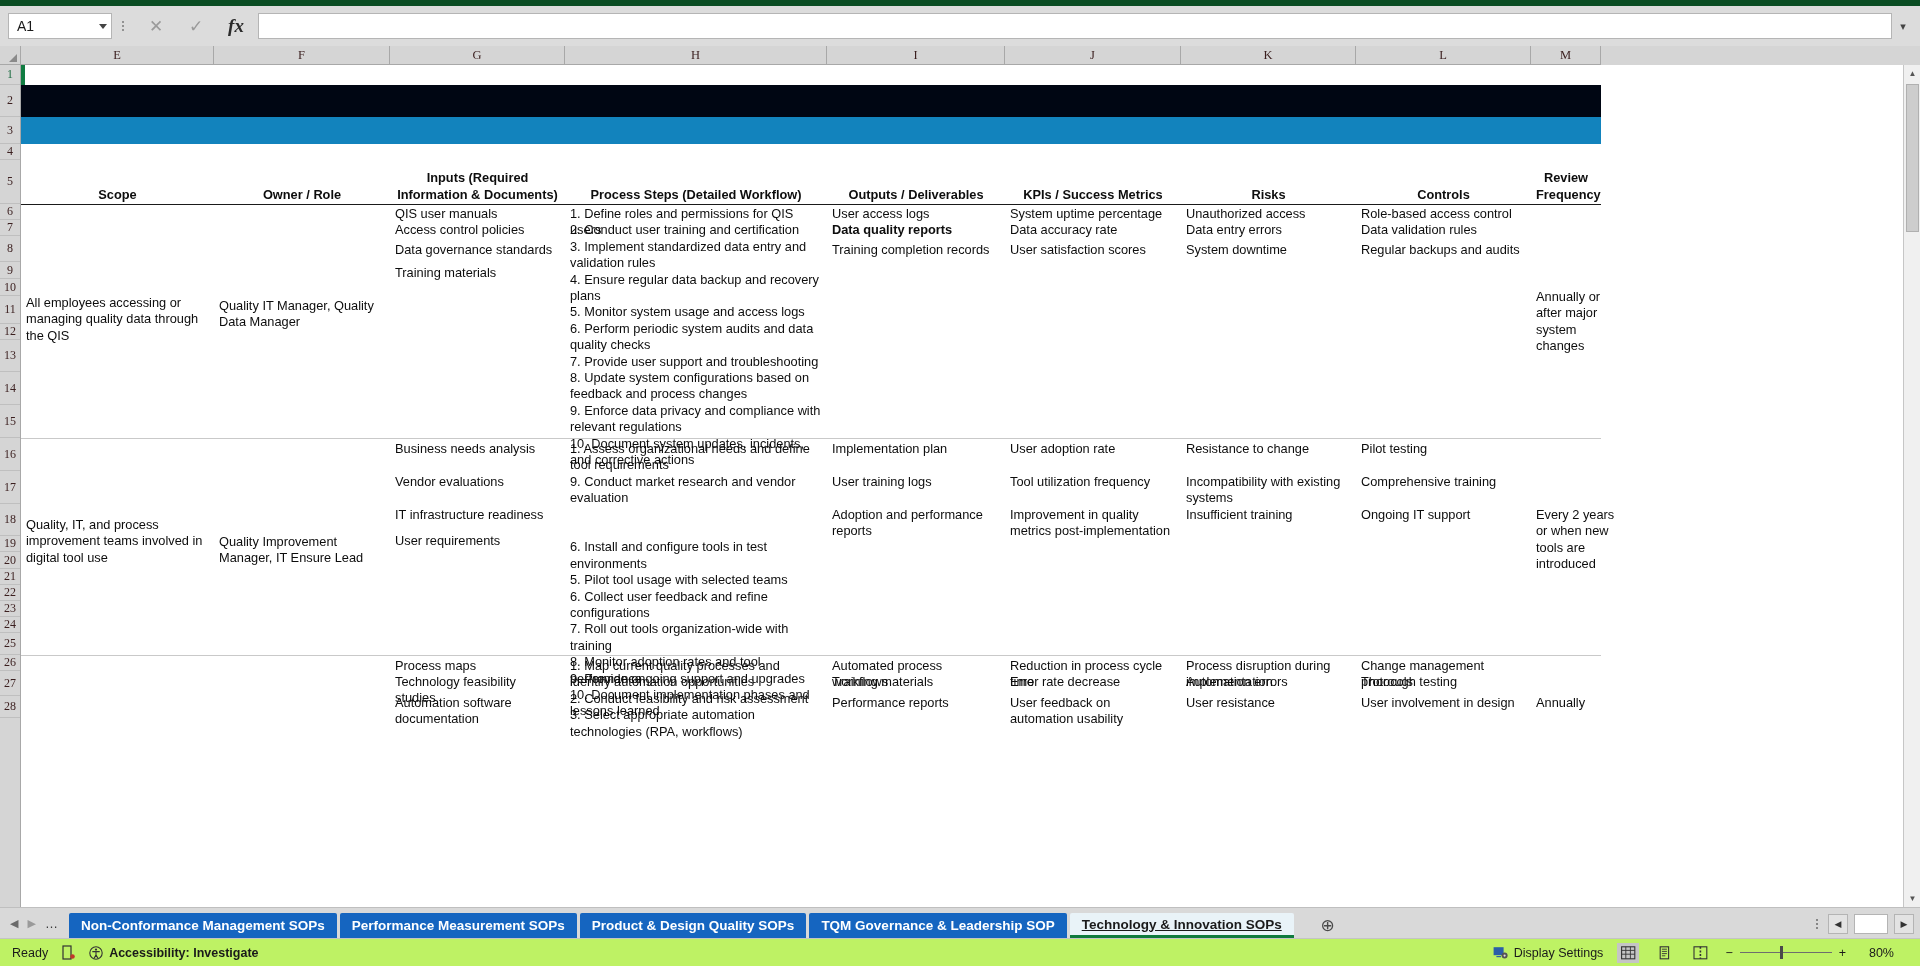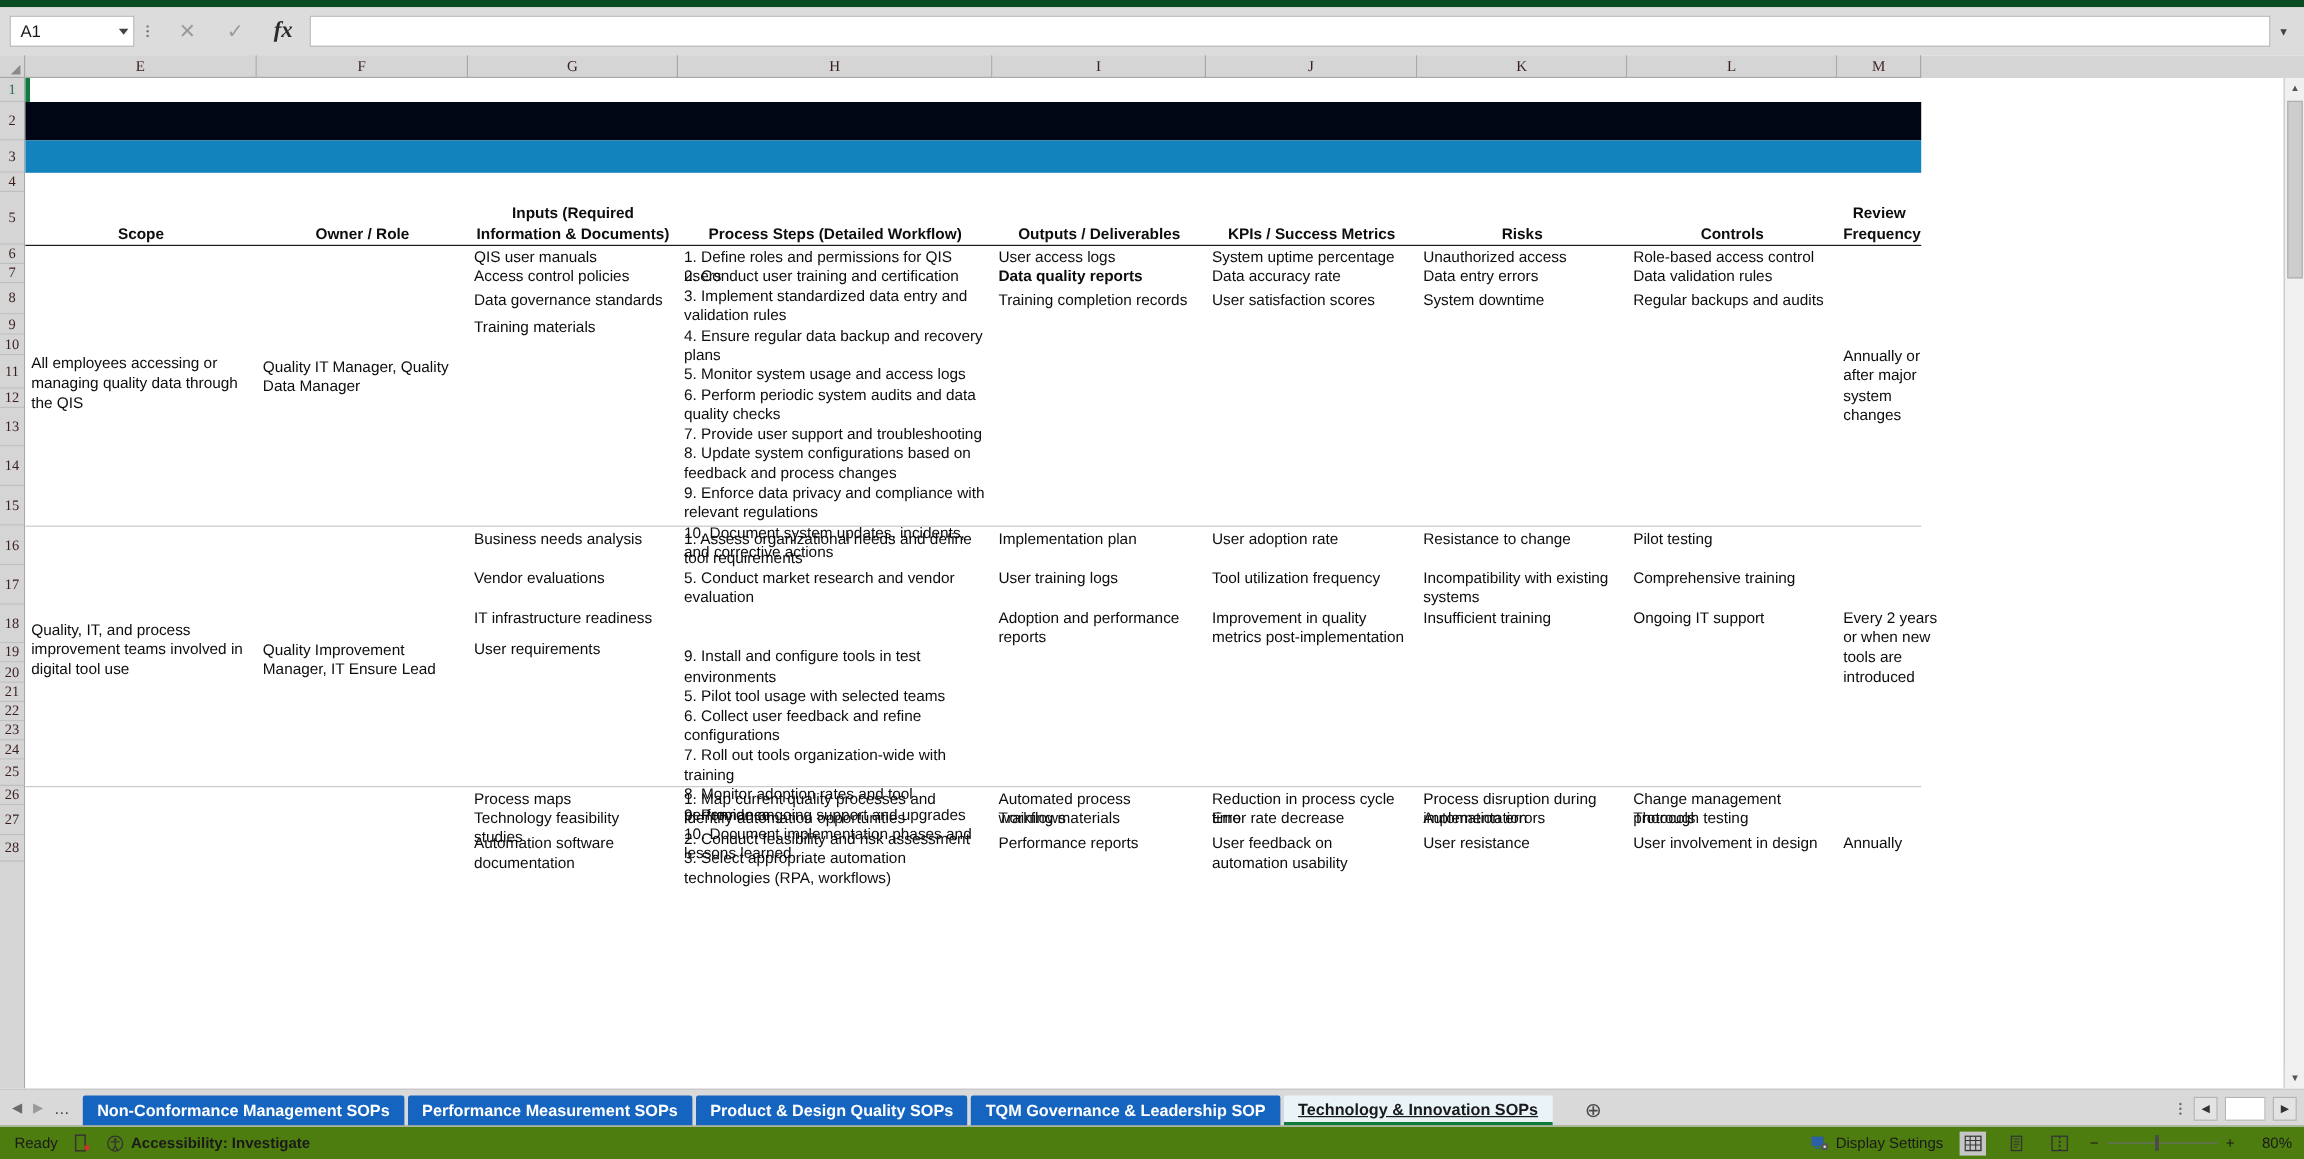--- a/index.html
+++ b/index.html
@@ -104,22 +104,22 @@
     margin-left:16px;color:#4a4a4a;font-size:17px;
   }
   .tabbar-right { margin-left:auto; display:flex; align-items:center; gap:6px; padding: 0 6px 4px 0; }
   .hdots { display:flex; flex-direction:column; gap:2px; padding: 0 4px; }
   .hdots i { width:2px;height:2px;background:#6a6a6a;border-radius:50%;display:block; }
   .hs-btn { width:20px;height:20px;background:#e3e3e3;border:1px solid #b4b4b4;display:flex;align-items:center;justify-content:center;font-size:9px;color:#333; }
   .hs-track { width:34px;height:20px;background:#ffffff;border:1px solid #b4b4b4; }
 
   
   .statusbar {
-    height: 28px; flex:none; background:#4d7c0f; display:flex; align-items:center;
-    padding: 0 10px 0 12px; font-size:12.5px; color:#1a1a1a; gap:14px; border-top:1px solid #c4c4c4;
+    height: 28px; flex:none; background:#bef264; display:flex; align-items:center;
+    padding: 0 26px 0 12px; font-size:12.5px; color:#1a1a1a; gap:14px; border-top:1px solid #c4c4c4;
   }
   .sb-left { display:flex; align-items:center; gap:14px; }
   .sb-right { margin-left:auto; display:flex; align-items:center; gap:14px; }
   .sb-item { display:flex; align-items:center; gap:6px; }
   .sb-item b { font-weight:bold; }
   .view-btn { width:22px;height:20px;display:flex;align-items:center;justify-content:center; color:#333; }
   .view-btn.on { background:#c5c5c5; }
   .zoom-slider { display:flex; align-items:center; gap:7px; }
   .zs-line { width:92px; height:1px; background:#6e6e6e; position:relative; }
   .zs-knob { position:absolute; left:40px; top:-6px; width:3px; height:13px; background:#4a4a4a; }
@@ -333,22 +333,22 @@
             <div class="cell" style="left: 1335px; top: 176px; width: 175px;">Regular backups and audits</div>
             <div class="cell" style="left: 1510px; top: 223px; width: 100px;">Annually or after major system changes</div>
             <div class="hline thin" style="left: 0px; top: 373px; width: 1580px;"></div>
             <div class="cell" style="left: 0px; top: 451px; width: 193px;">Quality, IT, and process improvement teams involved in digital tool use</div>
             <div class="cell" style="left: 193px; top: 468px; width: 176px;">Quality Improvement Manager, IT Ensure Lead</div>
             <div class="cell" style="left: 369px; top: 375px; width: 175px;">Business needs analysis</div>
             <div class="cell" style="left: 369px; top: 408px; width: 175px;">Vendor evaluations</div>
             <div class="cell" style="left: 369px; top: 441px; width: 175px;">IT infrastructure readiness</div>
             <div class="cell" style="left: 369px; top: 467px; width: 175px;">User requirements</div>
             <div class="cell" style="left: 544px; top: 375px; width: 262px;">1. Assess organizational needs and define tool requirements</div>
-            <div class="cell" style="left: 544px; top: 407.8px; width: 262px;">5. Conduct market research and vendor evaluation</div>
-            <div class="cell" style="left: 544px; top: 473.4px; width: 262px;">9. Install and configure tools in test environments</div>
+            <div class="cell" style="left: 544px; top: 407.8px; width: 262px;">9. Conduct market research and vendor evaluation</div>
+            <div class="cell" style="left: 544px; top: 473.4px; width: 262px;">6. Install and configure tools in test environments</div>
             <div class="cell" style="left: 544px; top: 506.2px; width: 262px;">5. Pilot tool usage with selected teams</div>
             <div class="cell" style="left: 544px; top: 522.6px; width: 262px;">6. Collect user feedback and refine configurations</div>
             <div class="cell" style="left: 544px; top: 555.4px; width: 262px;">7. Roll out tools organization-wide with training</div>
             <div class="cell" style="left: 544px; top: 588.2px; width: 262px;">8. Monitor adoption rates and tool performance</div>
             <div class="cell" style="left: 544px; top: 604.6px; width: 262px;">9. Provide ongoing support and upgrades</div>
             <div class="cell" style="left: 544px; top: 621px; width: 262px;">10. Document implementation phases and lessons learned</div>
             <div class="cell" style="left: 806px; top: 375px; width: 178px;">Implementation plan</div>
             <div class="cell" style="left: 806px; top: 408px; width: 178px;">User training logs</div>
             <div class="cell" style="left: 806px; top: 441px; width: 178px;">Adoption and performance reports</div>
             <div class="cell" style="left: 984px; top: 375px; width: 176px;">User adoption rate</div>

